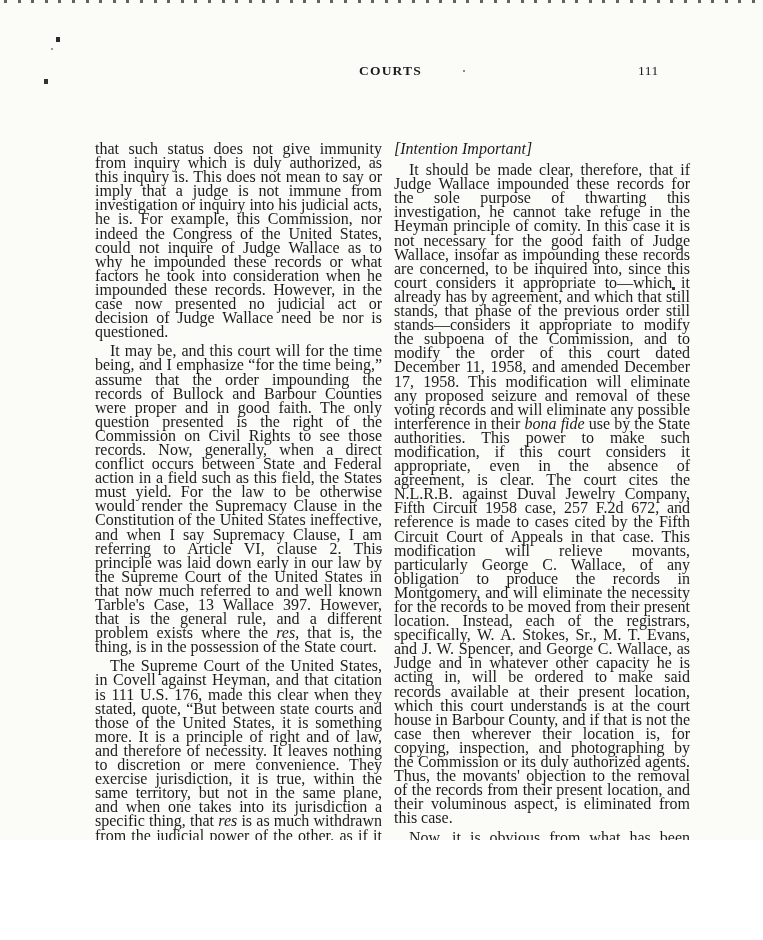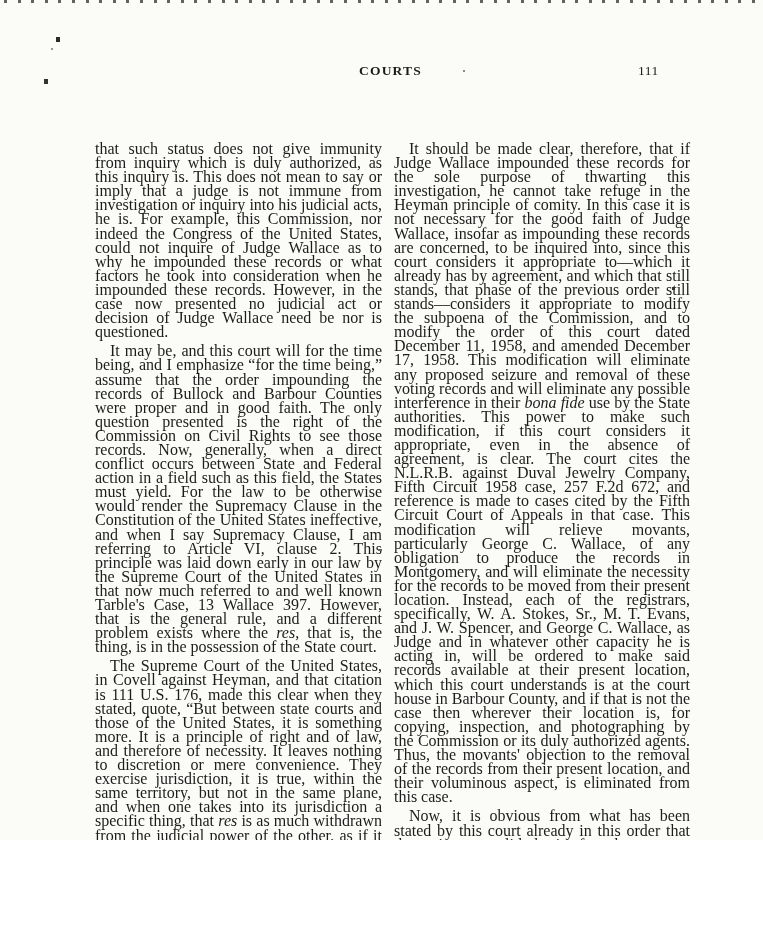--- a/index.html
+++ b/index.html
@@ -68,20 +68,21 @@
   <div class="running-head">COURTS</div>
   <div class="page-number">111</div>
 
   <div class="columns">
     <div class="col col-left">
         <div class="paragraph"><span>that such status does not give immunity from inquiry which is duly authorized, as this inquiry is. This does not mean to say or imply that a judge is not immune from investigation or inquiry into his judicial acts, he is. For example, this Commission, nor indeed the Congress of the United States, could not inquire of Judge Wallace as to why he impounded these records or what factors he took into consideration when he impounded these records. However, in the case now presented no judicial act or decision of Judge Wallace need be nor is questioned.</span></div>
         <div class="paragraph indent"><span>It may be, and this court will for the time being, and I emphasize “for the time being,” assume that the order impounding the records of Bullock and Barbour Counties were proper and in good faith. The only question presented is the right of the Commission on Civil Rights to see those records. Now, generally, when a direct conflict occurs between State and Federal action in a field such as this field, the States must yield. For the law to be otherwise would render the Supremacy Clause in the Constitution of the United States ineffective, and when I say Supremacy Clause, I am referring to Article VI, clause 2. This principle was laid down early in our law by the Supreme Court of the United States in that now much referred to and well known Tarble's Case, 13 Wallace 397. However, that is the general rule, and a different problem exists where the </span><i>res</i><span>, that is, the thing, is in the possession of the State court.</span></div>
         <div class="paragraph indent"><span>The Supreme Court of the United States, in Covell against Heyman, and that citation is 111 U.S. 176, made this clear when they stated, quote, “But between state courts and those of the United States, it is something more. It is a principle of right and of law, and therefore of necessity. It leaves nothing to discretion or mere convenience. They exercise jurisdiction, it is true, within the same territory, but not in the same plane, and when one takes into its jurisdiction a specific thing, that </span><i>res</i><span> is as much withdrawn from the judicial power of the other, as if it had been carried physically into a different territorial sovereignty. To attempt to seize it by a foreign process is futile and void,” and I end that quotation. To the same effect is the Ninth Circuit case of Strand against Schmittroth, 251 Federal 2nd 590. This court notes at this time that the Heyman principle does not apply when the State court has acted in seizing the </span><i>res</i><span> in bad faith.</span></div>
       </div>
     <div class="col col-right">
+        <div class="heading"><i>[Intention Important]</i></div>
         <div class="paragraph indent"><span>It should be made clear, therefore, that if Judge Wallace impounded these records for the sole purpose of thwarting this investigation, he cannot take refuge in the Heyman principle of comity. In this case it is not necessary for the good faith of Judge Wallace, insofar as impounding these records are concerned, to be inquired into, since this court considers it appropriate to—which it already has by agreement, and which that still stands, that phase of the previous order still stands—considers it appropriate to modify the subpoena of the Commission, and to modify the order of this court dated December 11, 1958, and amended December 17, 1958. This modification will eliminate any proposed seizure and removal of these voting records and will eliminate any possible interference in their </span><i>bona fide</i><span> use by the State authorities. This power to make such modification, if this court considers it appropriate, even in the absence of agreement, is clear. The court cites the N.L.R.B. against Duval Jewelry Company, Fifth Circuit 1958 case, 257 F.2d 672, and reference is made to cases cited by the Fifth Circuit Court of Appeals in that case. This modification will relieve movants, particularly George C. Wallace, of any obligation to produce the records in Montgomery, and will eliminate the necessity for the records to be moved from their present location. Instead, each of the registrars, specifically, W. A. Stokes, Sr., M. T. Evans, and J. W. Spencer, and George C. Wallace, as Judge and in whatever other capacity he is acting in, will be ordered to make said records available at their present location, which this court understands is at the court house in Barbour County, and if that is not the case then wherever their location is, for copying, inspection, and photographing by the Commission or its duly authorized agents. Thus, the movants' objection to the removal of the records from their present location, and their voluminous aspect, is eliminated from this case.</span></div>
         <div class="paragraph indent"><span>Now, it is obvious from what has been stated by this court already in this order that there is no valid basis for the movant registrars' objections to appearing and testifying if this court by later order decides upon a proper application, if such application is made, that they must do so. Any objections that they now make will there-</span></div>
       </div>
   </div>
 
   <div class="speck" style="left:56px;top:37px;width:4px;height:5px;background:#2a2a2a;"></div>
   <div class="speck" style="left:51px;top:48px;width:2px;height:2px;background:#999;"></div>
   <div class="speck" style="left:44px;top:79px;width:4px;height:5px;background:#333;"></div>
   <div class="speck" style="left:463px;top:70px;width:2px;height:2px;background:#888;"></div>
   <div class="speck" style="left:672px;top:287px;width:3px;height:3px;background:#333;"></div>

